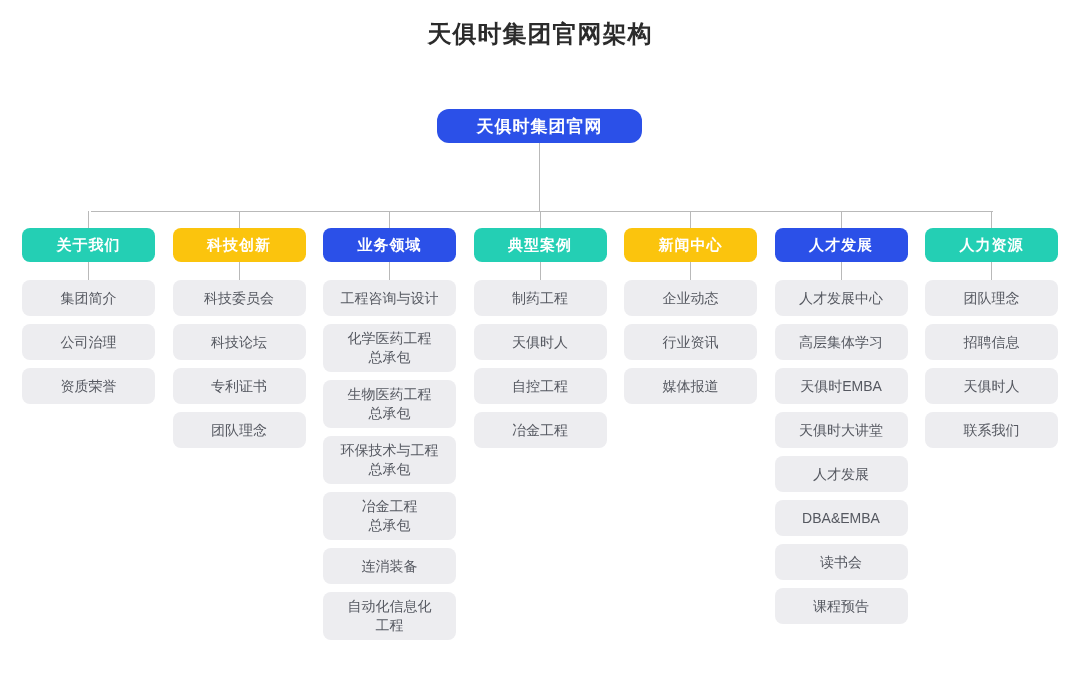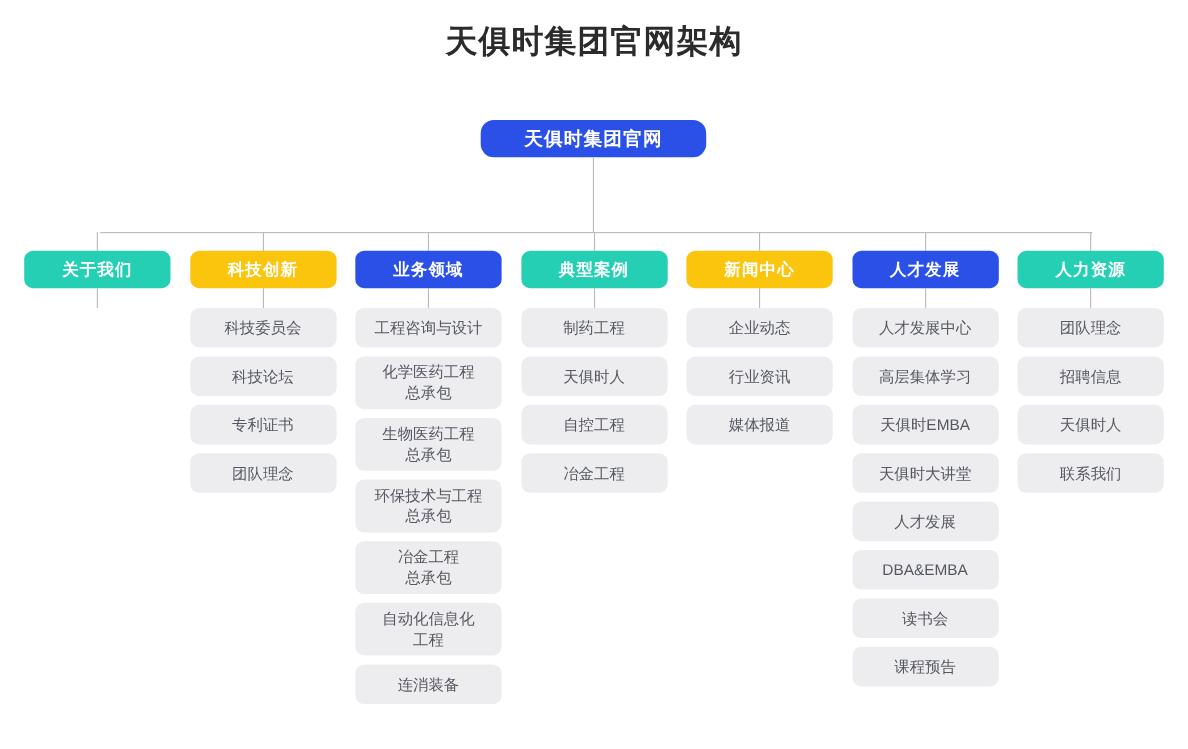--- a/index.html
+++ b/index.html
@@ -19,21 +19,21 @@
     background: #ffffff;
   }
 
   
   .page-title {
     position: absolute;
     top: 18px;
     left: 0;
     width: 1080px;
     text-align: center;
-    font-size: 29px;
+    font-size: 24px;
     font-weight: bold;
     color: #2b2b2b;
     letter-spacing: 1px;
   }
 
   
   .root-node {
     position: absolute;
     left: 437px;
     top: 109px;
@@ -153,20 +153,25 @@
   <div class="root-node">天俱时集团官网</div>
 
   <div class="conn conn-v root-stem"></div>
   <div class="conn conn-h bus"></div>
 
   <div class="columns" id="columns">
       <div class="column">
         <div class="column-drop"></div>
         <div class="col-header teal">关于我们</div>
         <div class="header-drop"></div>
+        <div class="col-items">
+          <div class="item">集团简介</div>
+          <div class="item">公司治理</div>
+          <div class="item">资质荣誉</div>
+        </div>
       </div>
       <div class="column">
         <div class="column-drop"></div>
         <div class="col-header yellow">科技创新</div>
         <div class="header-drop"></div>
         <div class="col-items">
           <div class="item">科技委员会</div>
           <div class="item">科技论坛</div>
           <div class="item">专利证书</div>
           <div class="item">团队理念</div>
@@ -179,23 +184,23 @@
         <div class="col-items">
           <div class="item">工程咨询与设计</div>
           <div class="item">化学医药工程
 总承包</div>
           <div class="item">生物医药工程
 总承包</div>
           <div class="item">环保技术与工程
 总承包</div>
           <div class="item">冶金工程
 总承包</div>
+          <div class="item">连消装备</div>
           <div class="item">自动化信息化
 工程</div>
-          <div class="item">连消装备</div>
         </div>
       </div>
       <div class="column">
         <div class="column-drop"></div>
         <div class="col-header teal">典型案例</div>
         <div class="header-drop"></div>
         <div class="col-items">
           <div class="item">制药工程</div>
           <div class="item">天俱时人</div>
           <div class="item">自控工程</div>

